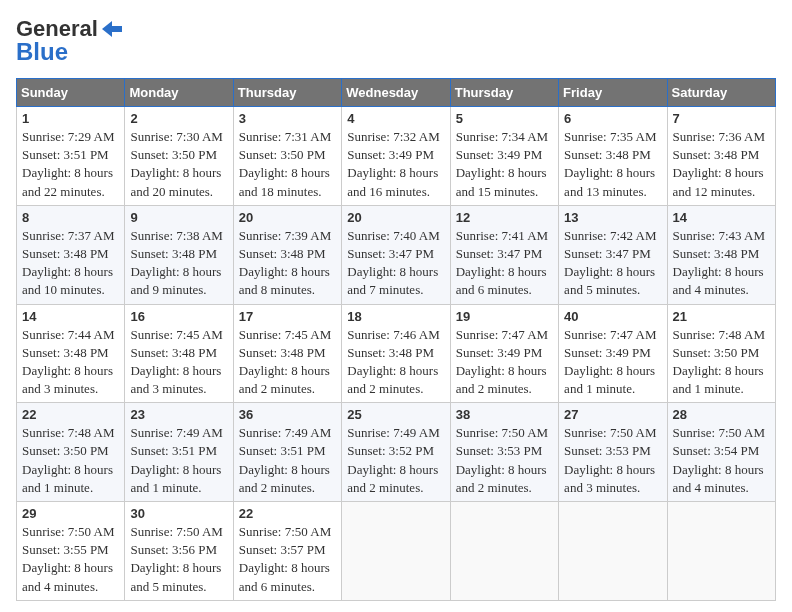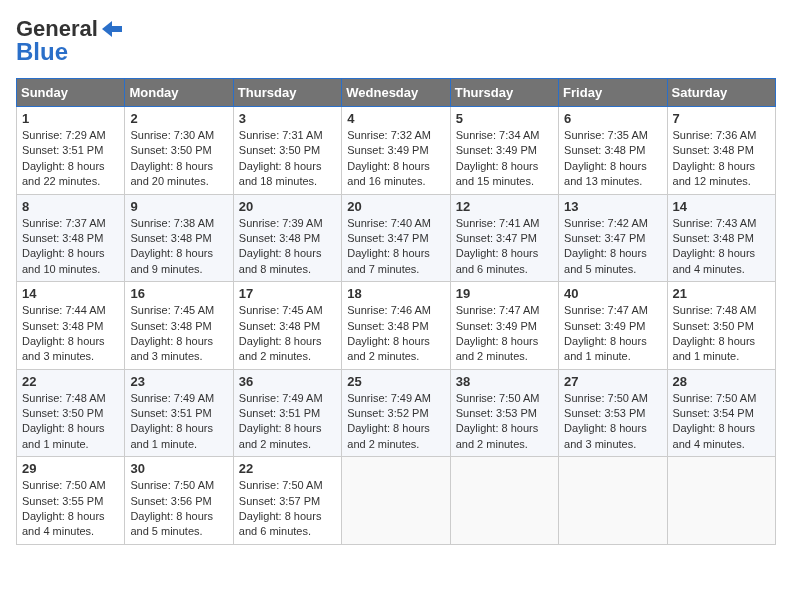--- a/index.html
+++ b/index.html
@@ -64,23 +64,24 @@
       background: #f5f7fb;
     }
     .day-num {
       font-size: 13px;
       font-weight: bold;
       color: #333;
       display: block;
       margin-bottom: 2px;
     }
     .day-detail {
-      font-size: 11px;
+      font-size: 13px;
       color: #333;
       line-height: 1.4;
+      font-family: Liberation Serif, serif;
     }
     td.empty {
       background: #f9f9f9;
     }
   </style>
 </head>
 <body>
 
 <div class="header">
   <div class="logo">

